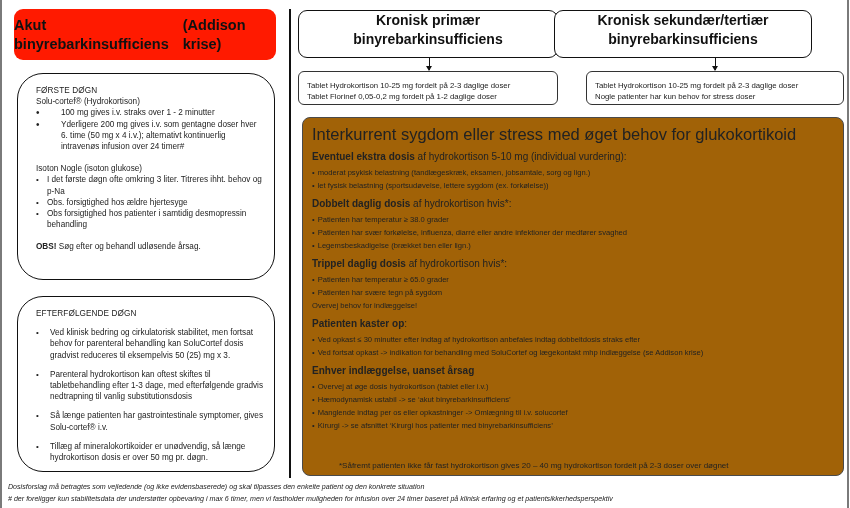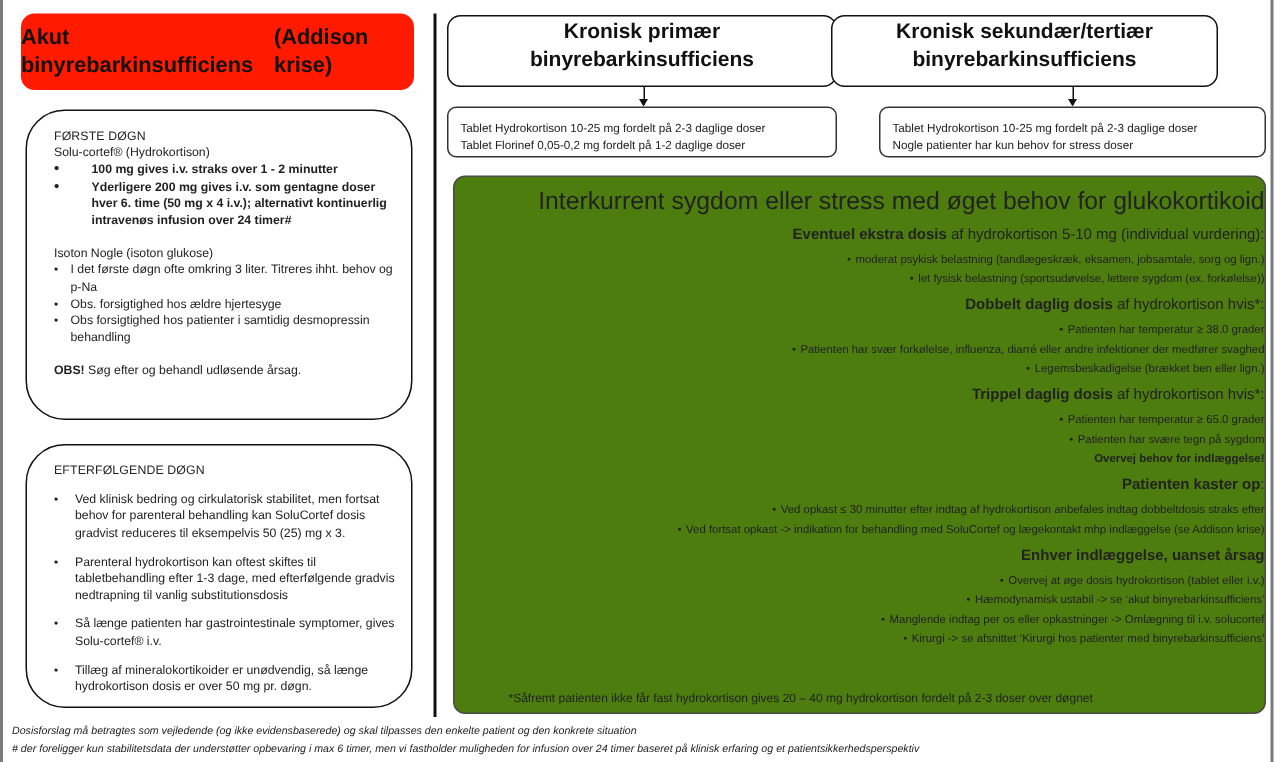--- a/index.html
+++ b/index.html
@@ -20,21 +20,21 @@
     font-weight: bold; font-size: 14.5px; line-height: 19px; color: #111;
   }
   .panel {
     position: absolute; border: 1.3px solid #111; border-radius: 26px; background: #fff;
     font-size: 8.2px; line-height: 11.2px; color: #222; box-sizing: border-box;
   }
   .panel-first { left: 17px; top: 73px; width: 258px; height: 207px; padding: 11px 10px 0 18px; }
   .panel-next { left: 17px; top: 296px; width: 258px; height: 176px; padding: 11px 10px 0 18px; }
   .panel .caps { letter-spacing: 0.1px; }
   .ul-a { list-style: none; margin: 0; padding: 0; }
-  .ul-a li { position: relative; padding-left: 25px; font-weight: bold; }
+  .ul-a li { position: relative; padding-left: 25px; }
   .ul-a li::before { content: "\2022"; position: absolute; left: 0; top: 0; font-size: 10px; }
   .ul-b { list-style: none; margin: 0; padding: 0; }
   .ul-b li { position: relative; padding-left: 11px; }
   .ul-b li::before { content: "\2022"; position: absolute; left: 0; top: 0; font-size: 8px; }
   .ul-c { list-style: none; margin: 8px 0 0 0; padding: 0; }
   .ul-c li { position: relative; padding-left: 14px; margin-bottom: 8px; }
   .ul-c li::before { content: "\2022"; position: absolute; left: 0; top: 0; font-size: 8px; }
   .gap { height: 11px; }
 
   .vsep { position: absolute; left: 289px; top: 9px; width: 2px; height: 469px; background: #111; }
@@ -57,30 +57,30 @@
   .dose-box {
     position: absolute; top: 71px; height: 34px; border: 1px solid #333; border-radius: 6px; background: #fff;
     font-size: 7.8px; line-height: 11px; color: #222; box-sizing: border-box; padding: 8px 0 0 8px;
   }
   .db-primary { left: 298px; width: 260px; }
   .db-secondary { left: 586px; width: 258px; }
 
   
   .stress {
     position: absolute; left: 302px; top: 117px; width: 542px; height: 359px;
-    background: #4d7c0f; border: 1.3px solid #4a4a4a; border-radius: 8px; box-sizing: border-box;
-    padding: 5px 0 0 9px; color: #222; text-align: right;
+    background: #a16207; border: 1.3px solid #4a4a4a; border-radius: 8px; box-sizing: border-box;
+    padding: 5px 0 0 9px; color: #222;
   }
   .stress-title { font-size: 16.5px; line-height: 22px; color: #222; margin-bottom: 4px; }
   .sec-head { font-size: 10px; line-height: 14px; margin-top: 5px; margin-bottom: 2px; }
   .sec-head b { font-weight: bold; }
   .s-ul { list-style: none; margin: 0; padding: 0; }
   .s-ul li { font-size: 7.6px; line-height: 13px; }
   .s-ul li::before { content: "\2022"; margin-right: 3px; }
-  .plain { font-size: 7.6px; line-height: 13px; font-weight: bold; }
+  .plain { font-size: 7.6px; line-height: 13px; }
   .footnote-in { position: absolute; left: 9px; bottom: 4px; font-size: 8px; line-height: 10px; margin-left: 27px; }
 
   .footer {
     position: absolute; left: 8px; top: 482px; width: 840px; font-style: italic;
     font-size: 7.1px; line-height: 11.5px; color: #222;
   }
 </style>
 </head>
 <body>
 

